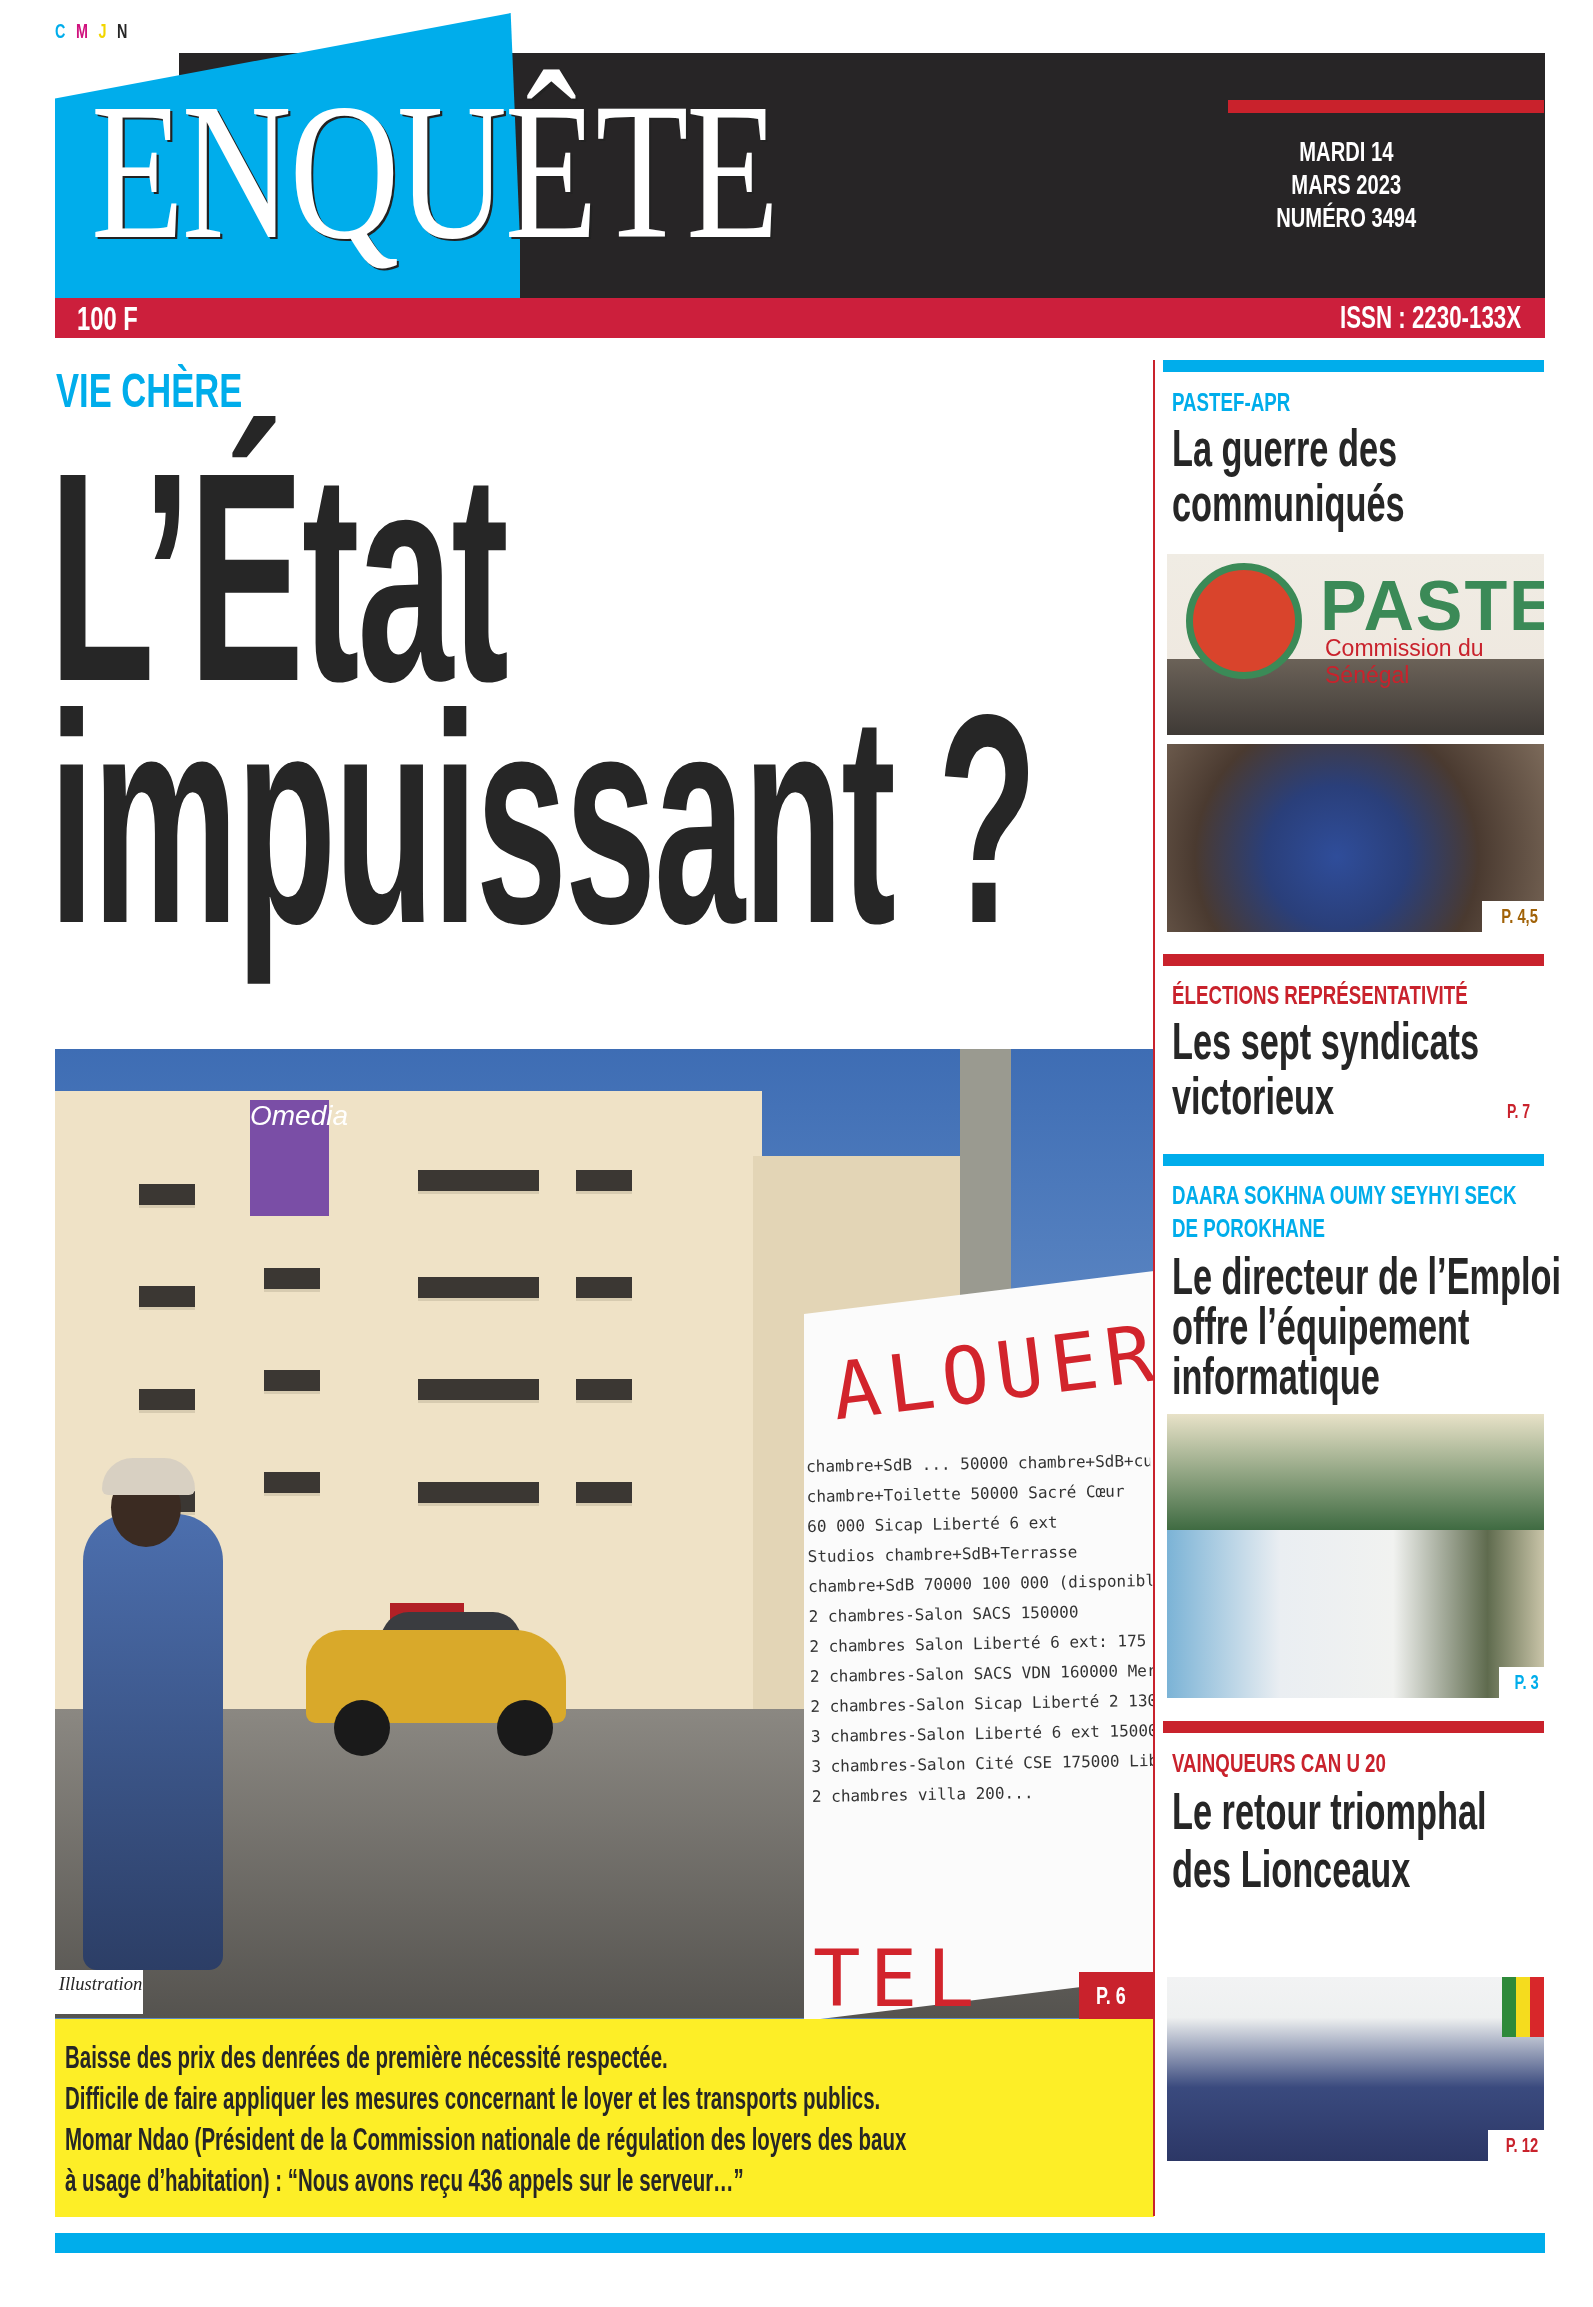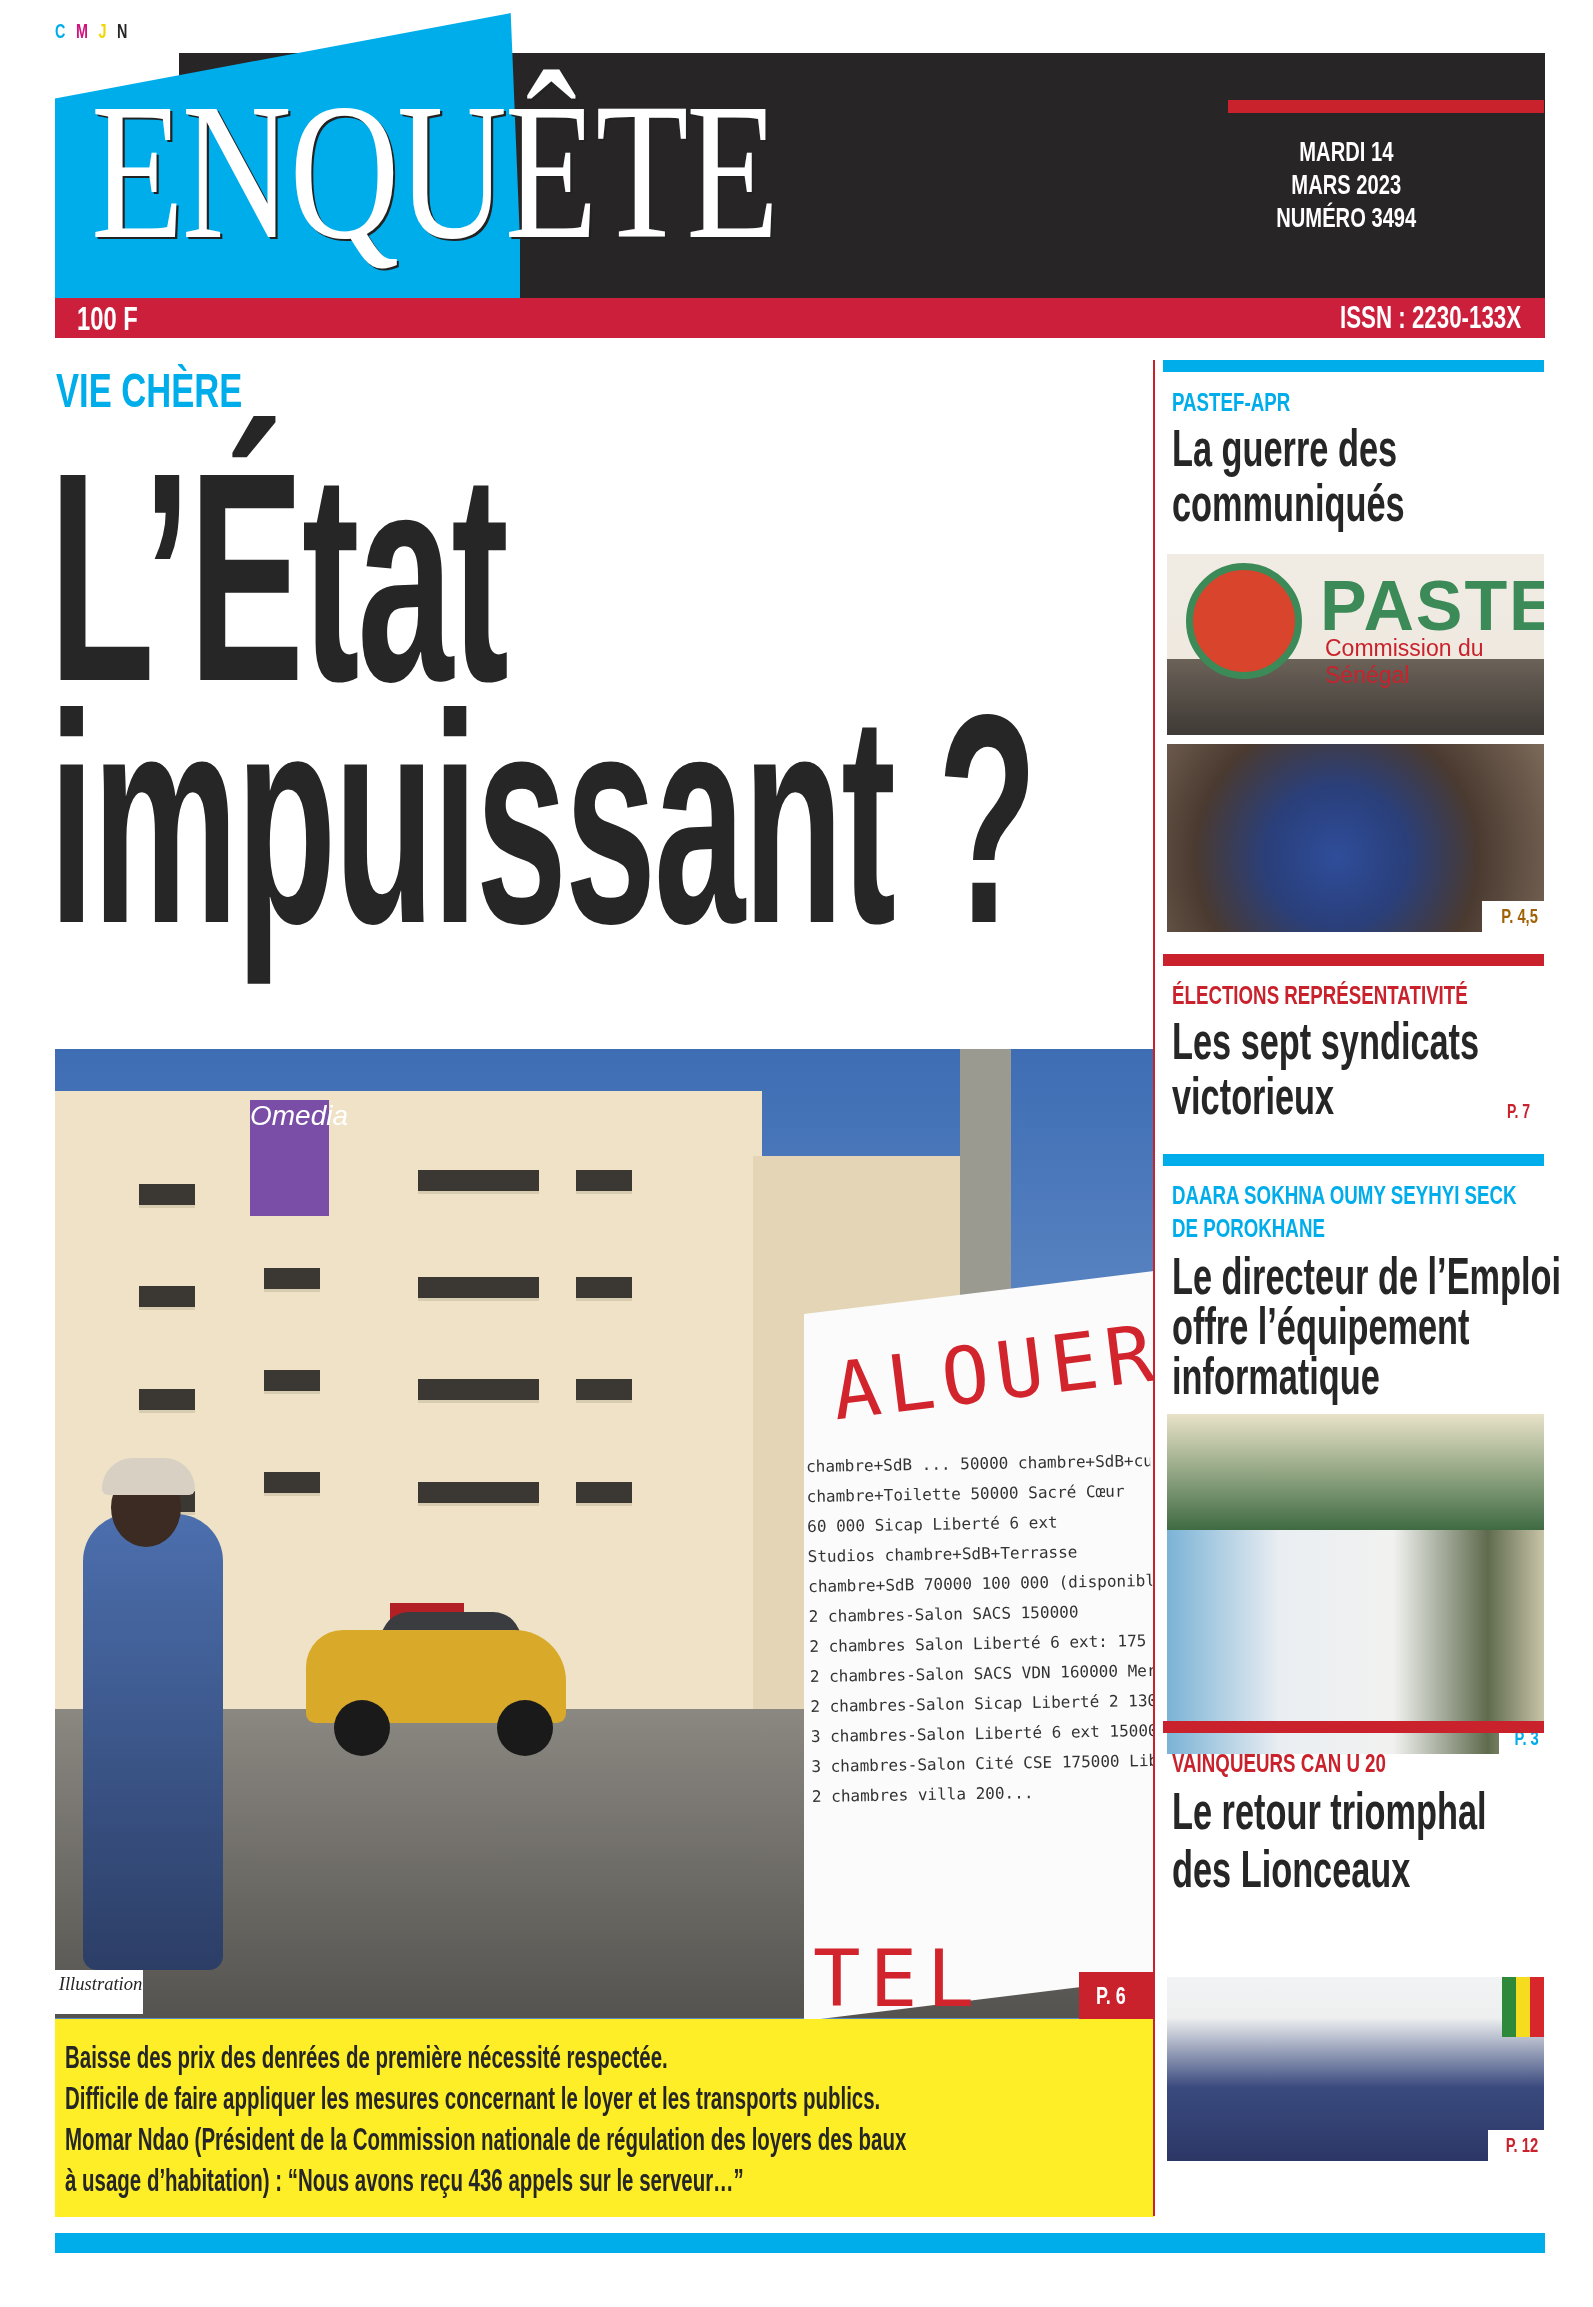--- a/index.html
+++ b/index.html
@@ -192,21 +192,21 @@
 <div class="rhead" style="top:1014px">Les sept syndicats</div>
 <div class="rhead" style="top:1069px">victorieux</div>
 <div class="rpage" style="left:1507px;top:1100px;color:#c9222c">P. 7</div>
 
 <div class="rbar blue" style="top:1154px"></div>
 <div class="rkick" style="top:1179px;color:#00adeb">DAARA SOKHNA OUMY SEYHYI SECK</div>
 <div class="rkick" style="top:1212px;color:#00adeb">DE POROKHANE</div>
 <div class="rhead" style="top:1249px">Le directeur de l’Emploi</div>
 <div class="rhead" style="top:1299px">offre l’équipement</div>
 <div class="rhead" style="top:1349px">informatique</div>
-<div class="rphoto" style="top:1414px;height:340px;background:linear-gradient(90deg, #7bb3d6 0%, #eaeef2 30%, #f1f2f0 60%, #5f6b4e 85%, #c9c4a8 100%)">
+<div class="rphoto" style="top:1414px;height:284px;background:linear-gradient(90deg, #7bb3d6 0%, #eaeef2 30%, #f1f2f0 60%, #5f6b4e 85%, #c9c4a8 100%)">
   <div class="ph" style="left:0;top:0;width:100%;height:116px;background:linear-gradient(#e8e2c8,#3f6b42)"></div>
   <div class="pagebox" style="color:#00adeb"><span>P. 3</span></div>
 </div>
 
 <div class="rbar red" style="top:1721px"></div>
 <div class="rkick" style="top:1747px;color:#c9222c">VAINQUEURS CAN U 20</div>
 <div class="rhead" style="top:1784px">Le retour triomphal</div>
 <div class="rhead" style="top:1842px">des Lionceaux</div>
 <div class="rphoto" style="top:1977px;height:184px;background:linear-gradient(#f2f3f4 0%, #eef0f0 22%, #3a4a7e 60%, #2c3766 100%)">
   <div class="ph" style="right:0;top:0;width:42px;height:60px;background:linear-gradient(90deg,#2e8a3a 33%,#f5dc1e 33%,#f5dc1e 66%,#d8272a 66%)"></div>

